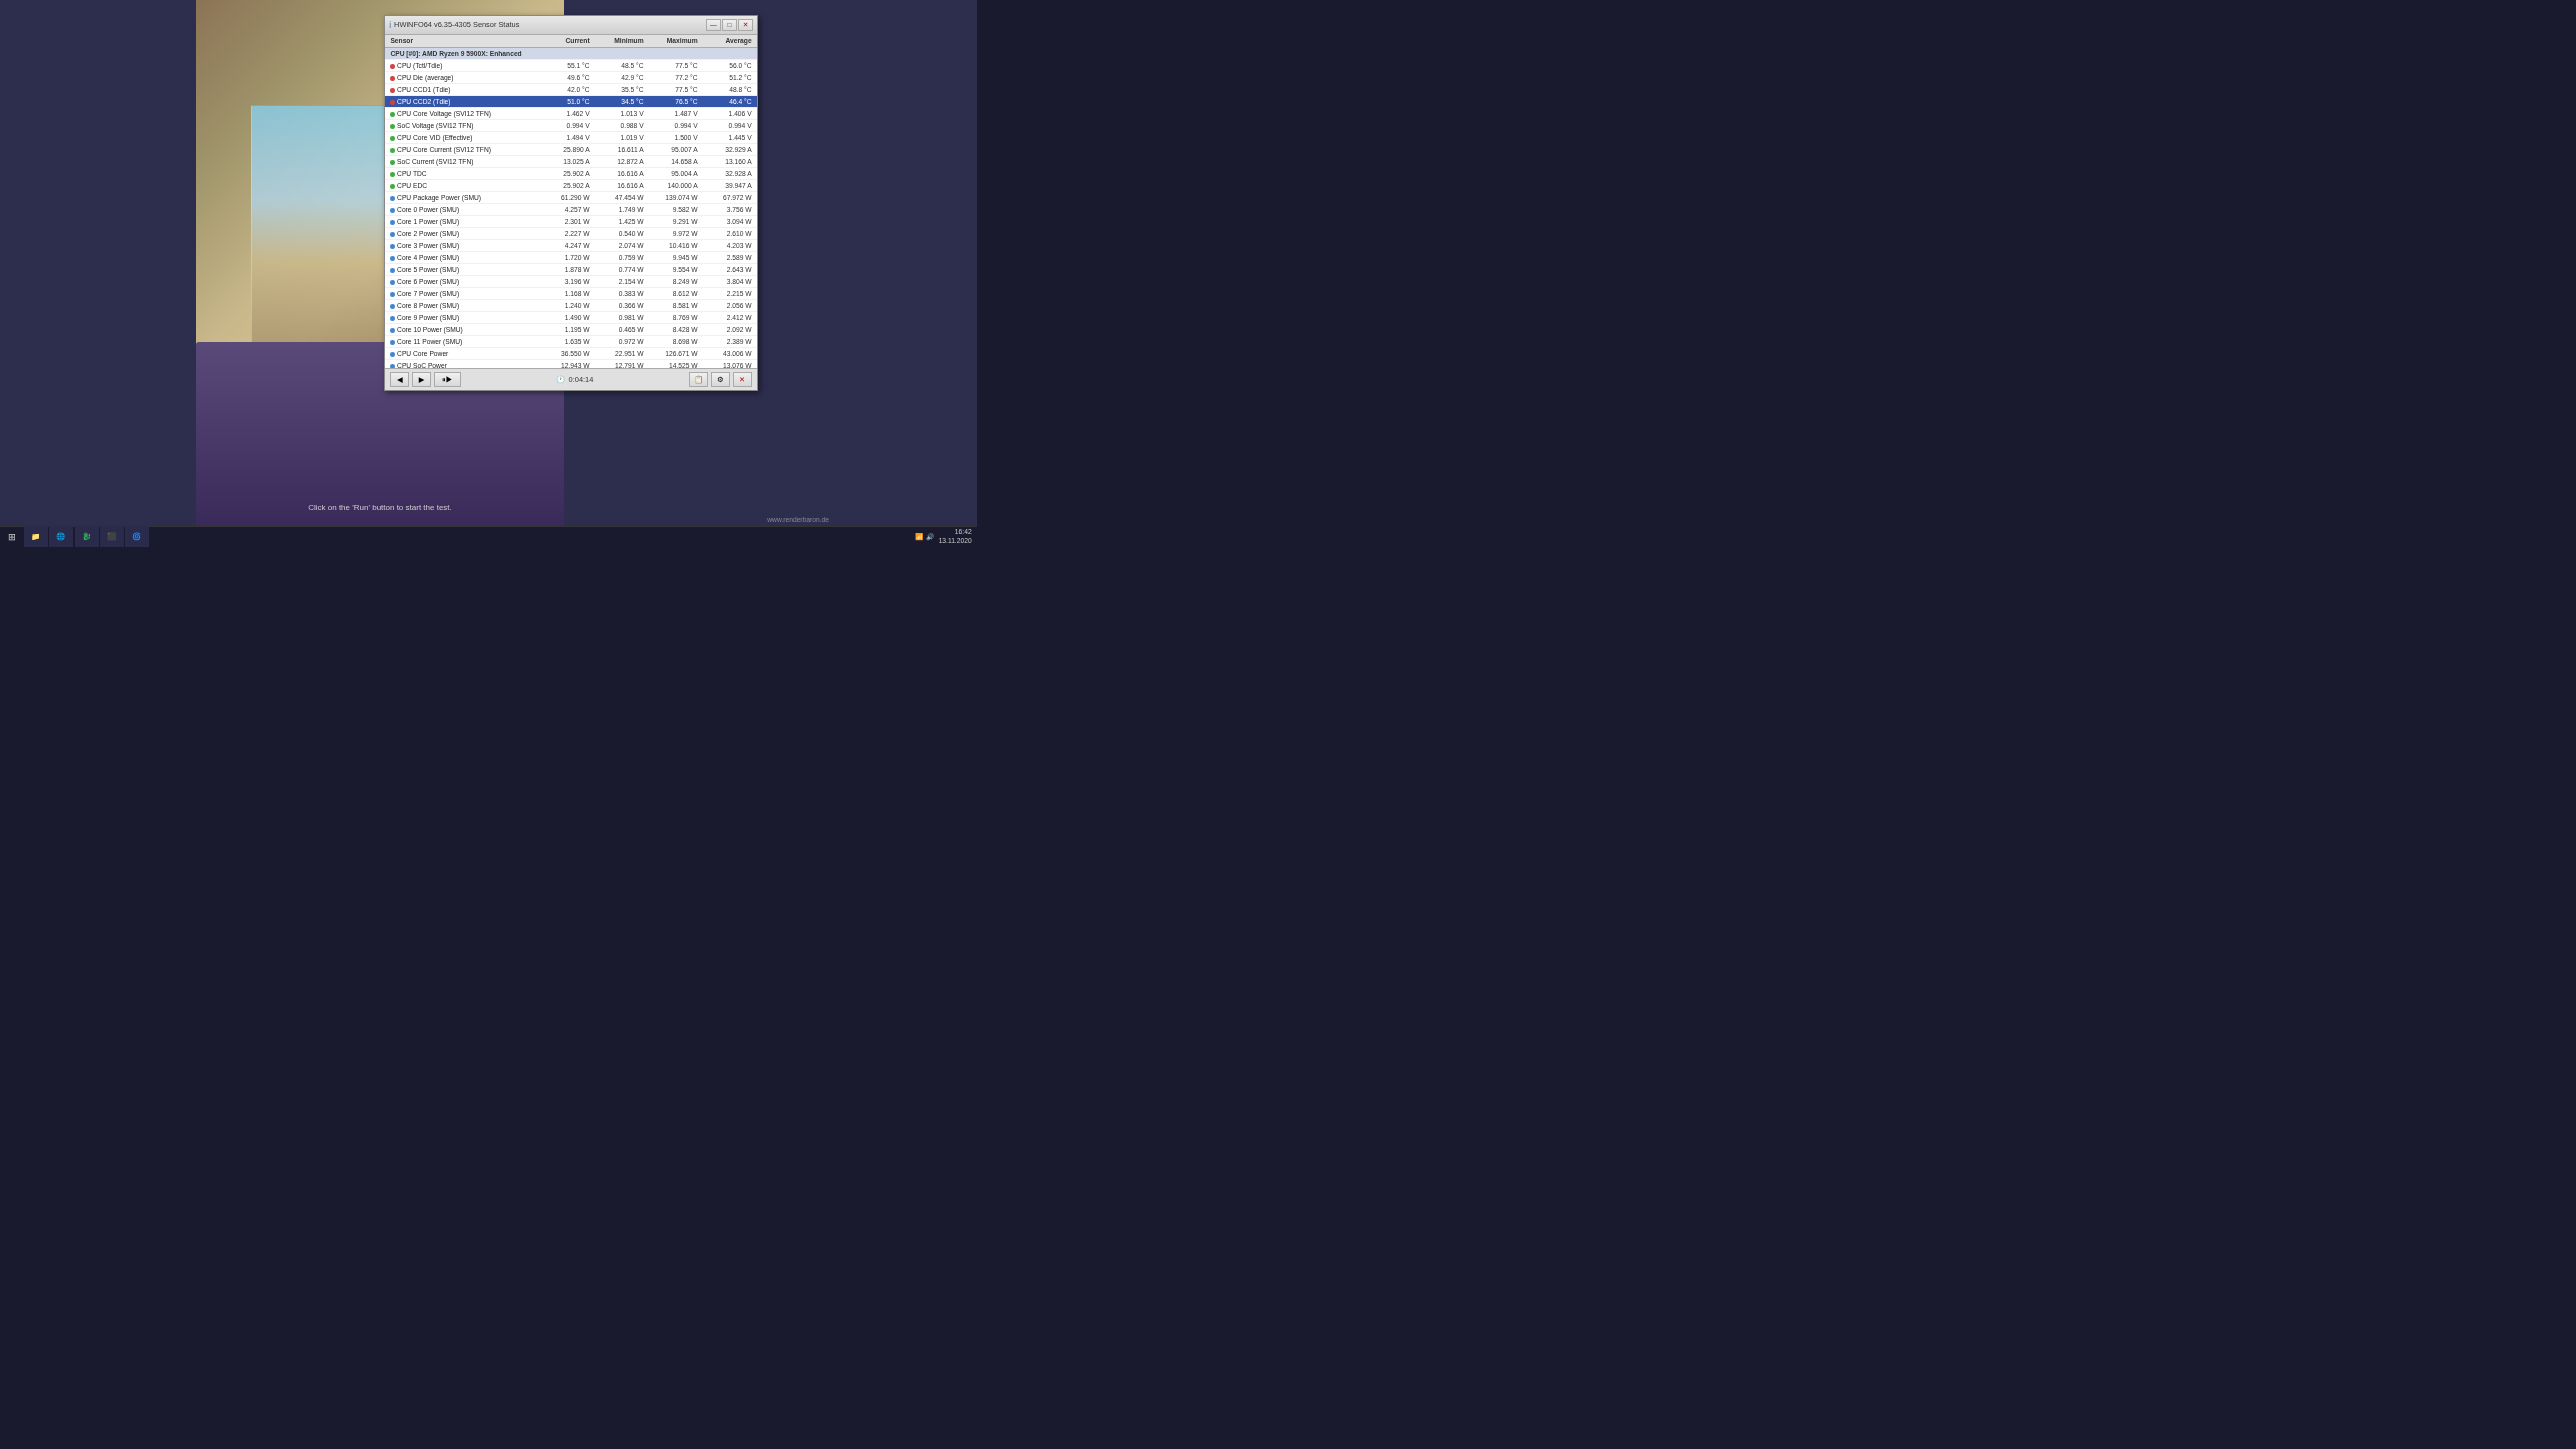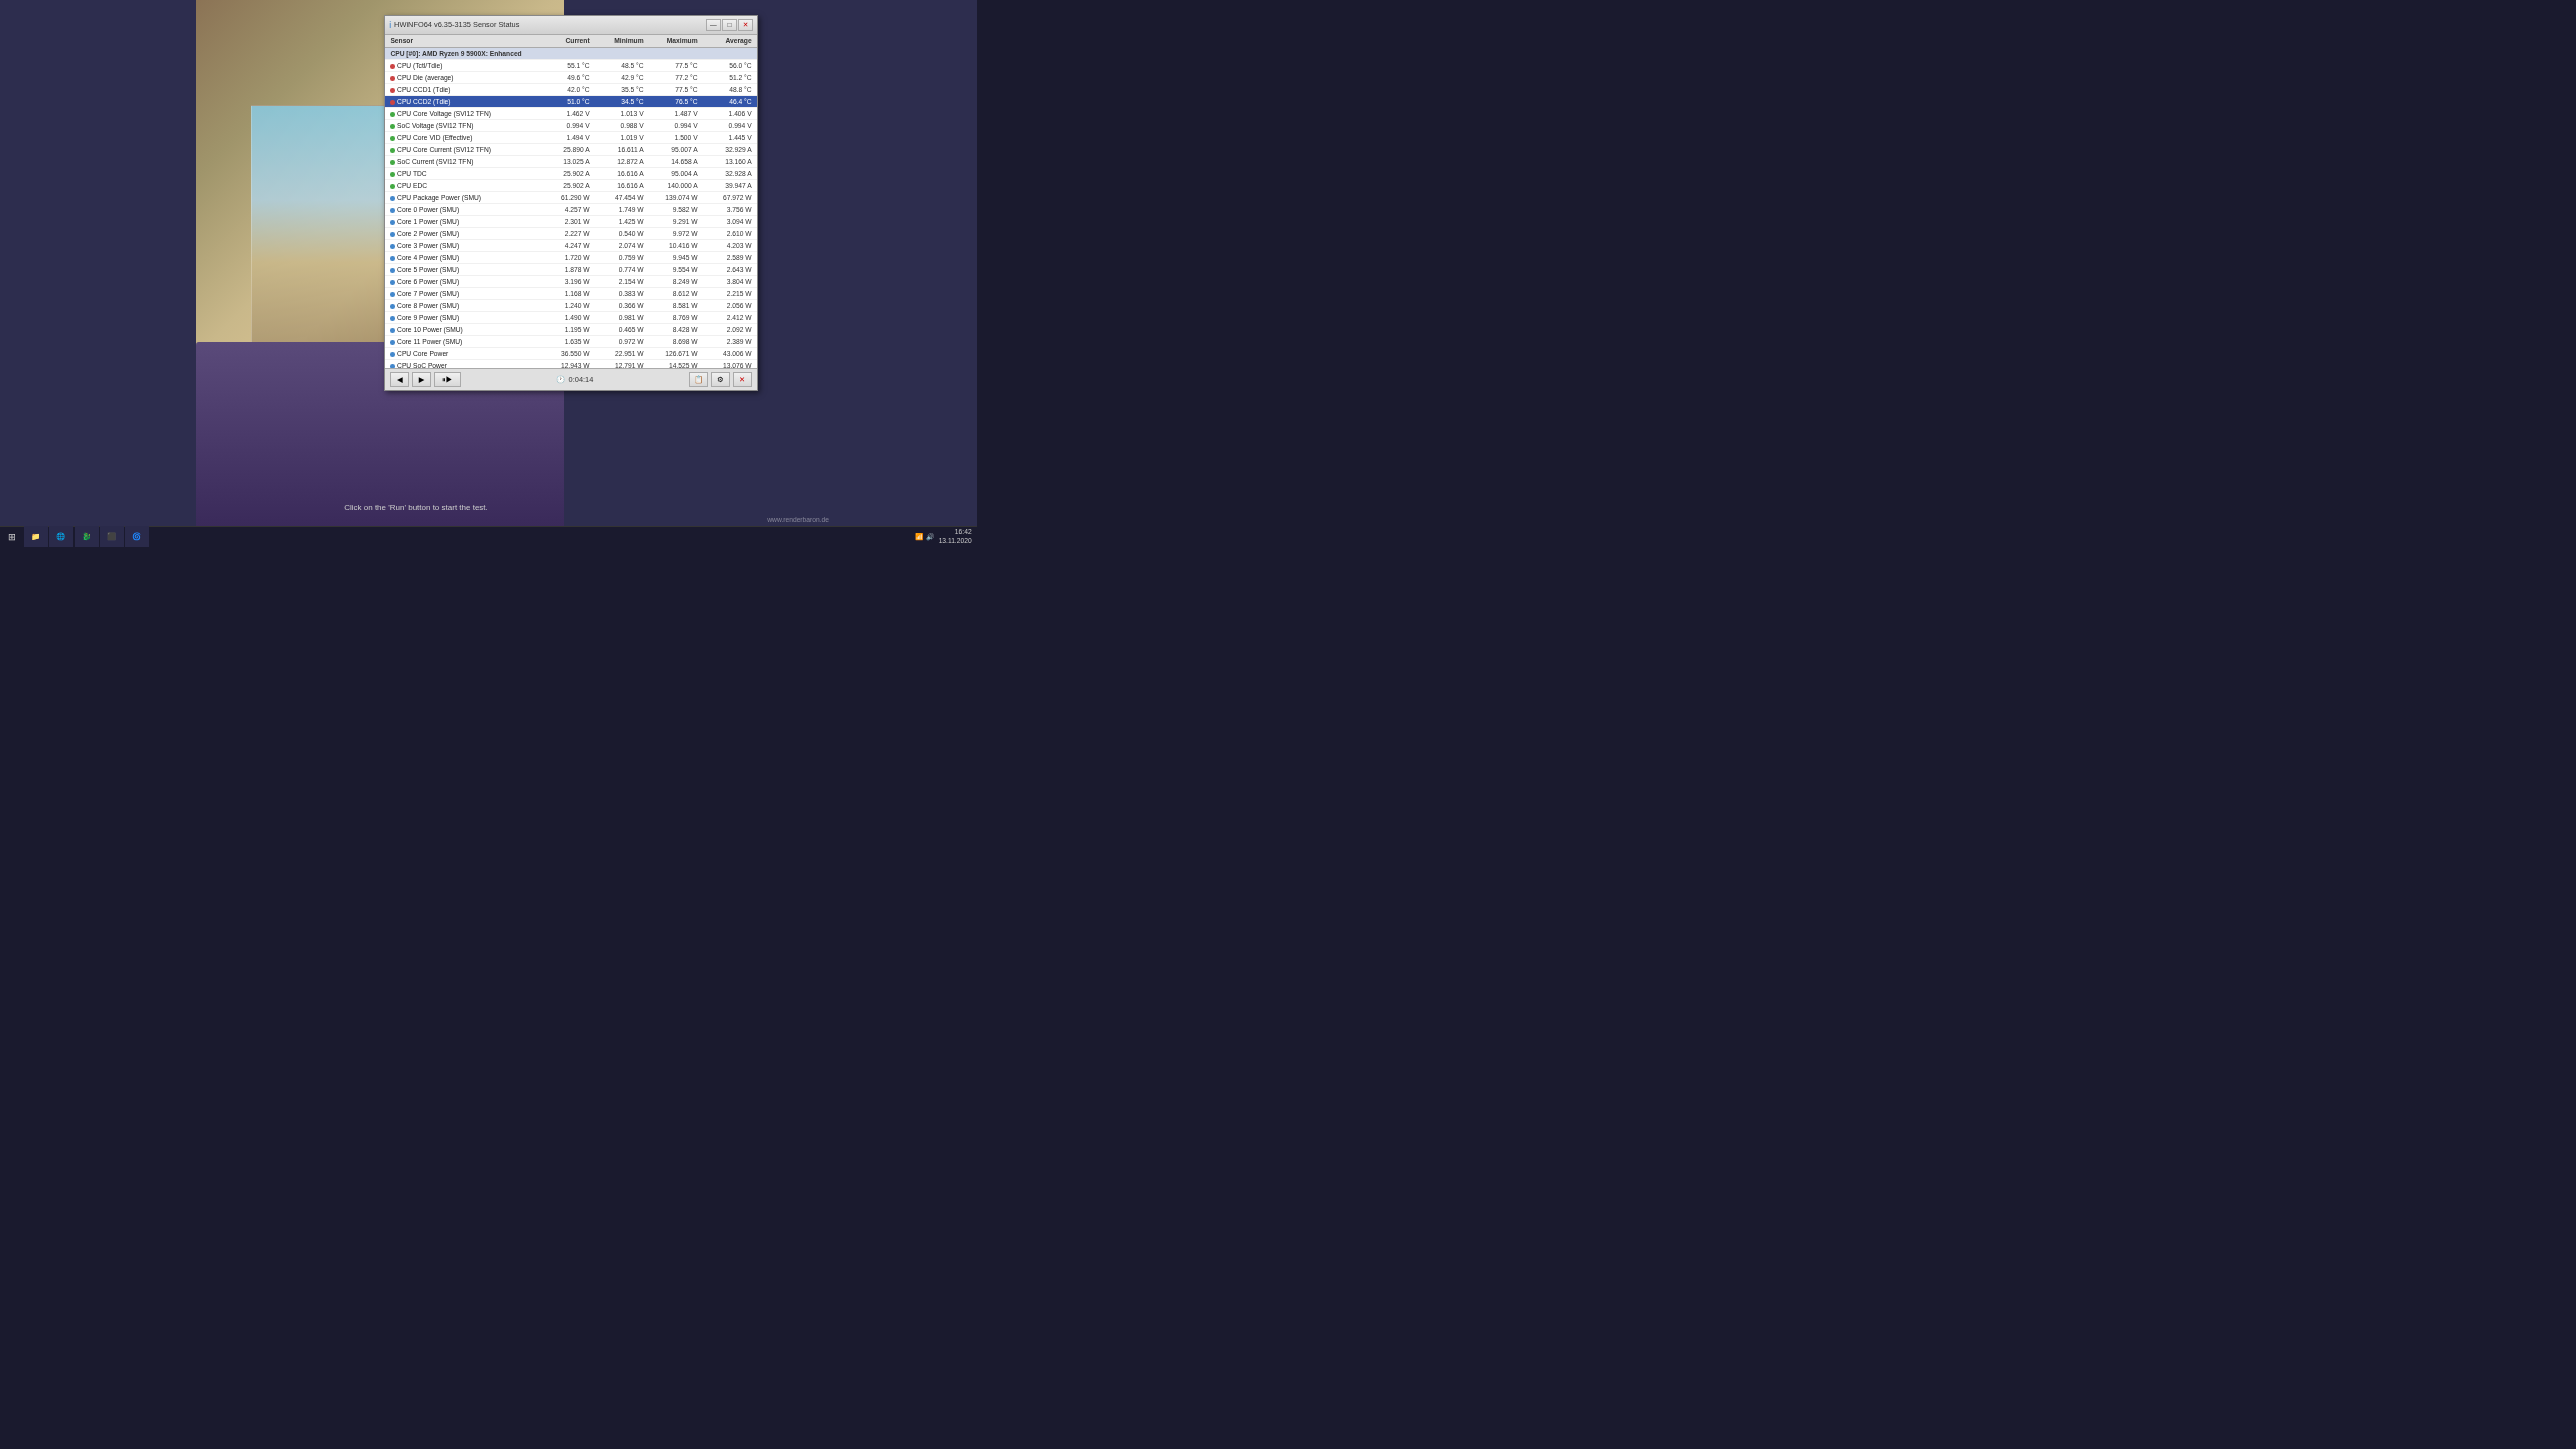--- a/index.html
+++ b/index.html
@@ -292,21 +292,20 @@
     }
     .render-overlay {
       position: absolute;
       bottom: 20px;
       left: 50%;
       transform: translateX(-50%);
       color: #ccc;
       font-size: 8.7px;
       text-align: center;
       white-space: nowrap;
-      margin-left: 36px;
     }
     .render-window-sim {
       position: absolute;
       top: 20%;
       left: 15%;
       width: 55%;
       height: 60%;
       background: linear-gradient(180deg, #87CEEB 0%, #B0D4E8 30%, #C9B88A 50%, #8B7355 100%);
       opacity: 0.8;
       border: 1.3px solid rgba(255,255,255,0.3);
@@ -650,21 +649,21 @@
     </div>
     <div class="render-overlay" style="color:#ccc;font-size:8px;position:absolute;bottom:13.4px;left:50%;transform:translateX(-50%);white-space:nowrap;">Click on the 'Run' button to start the test.</div>
   </div>
 </div>
 
 <div class="hwinfo-window">
 
   <div class="hwinfo-titlebar">
     <div class="hwinfo-title">
       <span style="color:#4488cc;font-size:9.4px;">ℹ</span>
-      <span>HWiNFO64 v6.35-3135 Sensor Status</span>
+      <span>HWiNFO64 v6.35-4305 Sensor Status</span>
     </div>
     <div class="hwinfo-win-controls">
       <div class="hwinfo-win-btn">—</div>
       <div class="hwinfo-win-btn">□</div>
       <div class="hwinfo-win-btn close">✕</div>
     </div>
   </div>
 
   <div class="hwinfo-table-header">
     <div class="hwinfo-col-header">Sensor</div>

